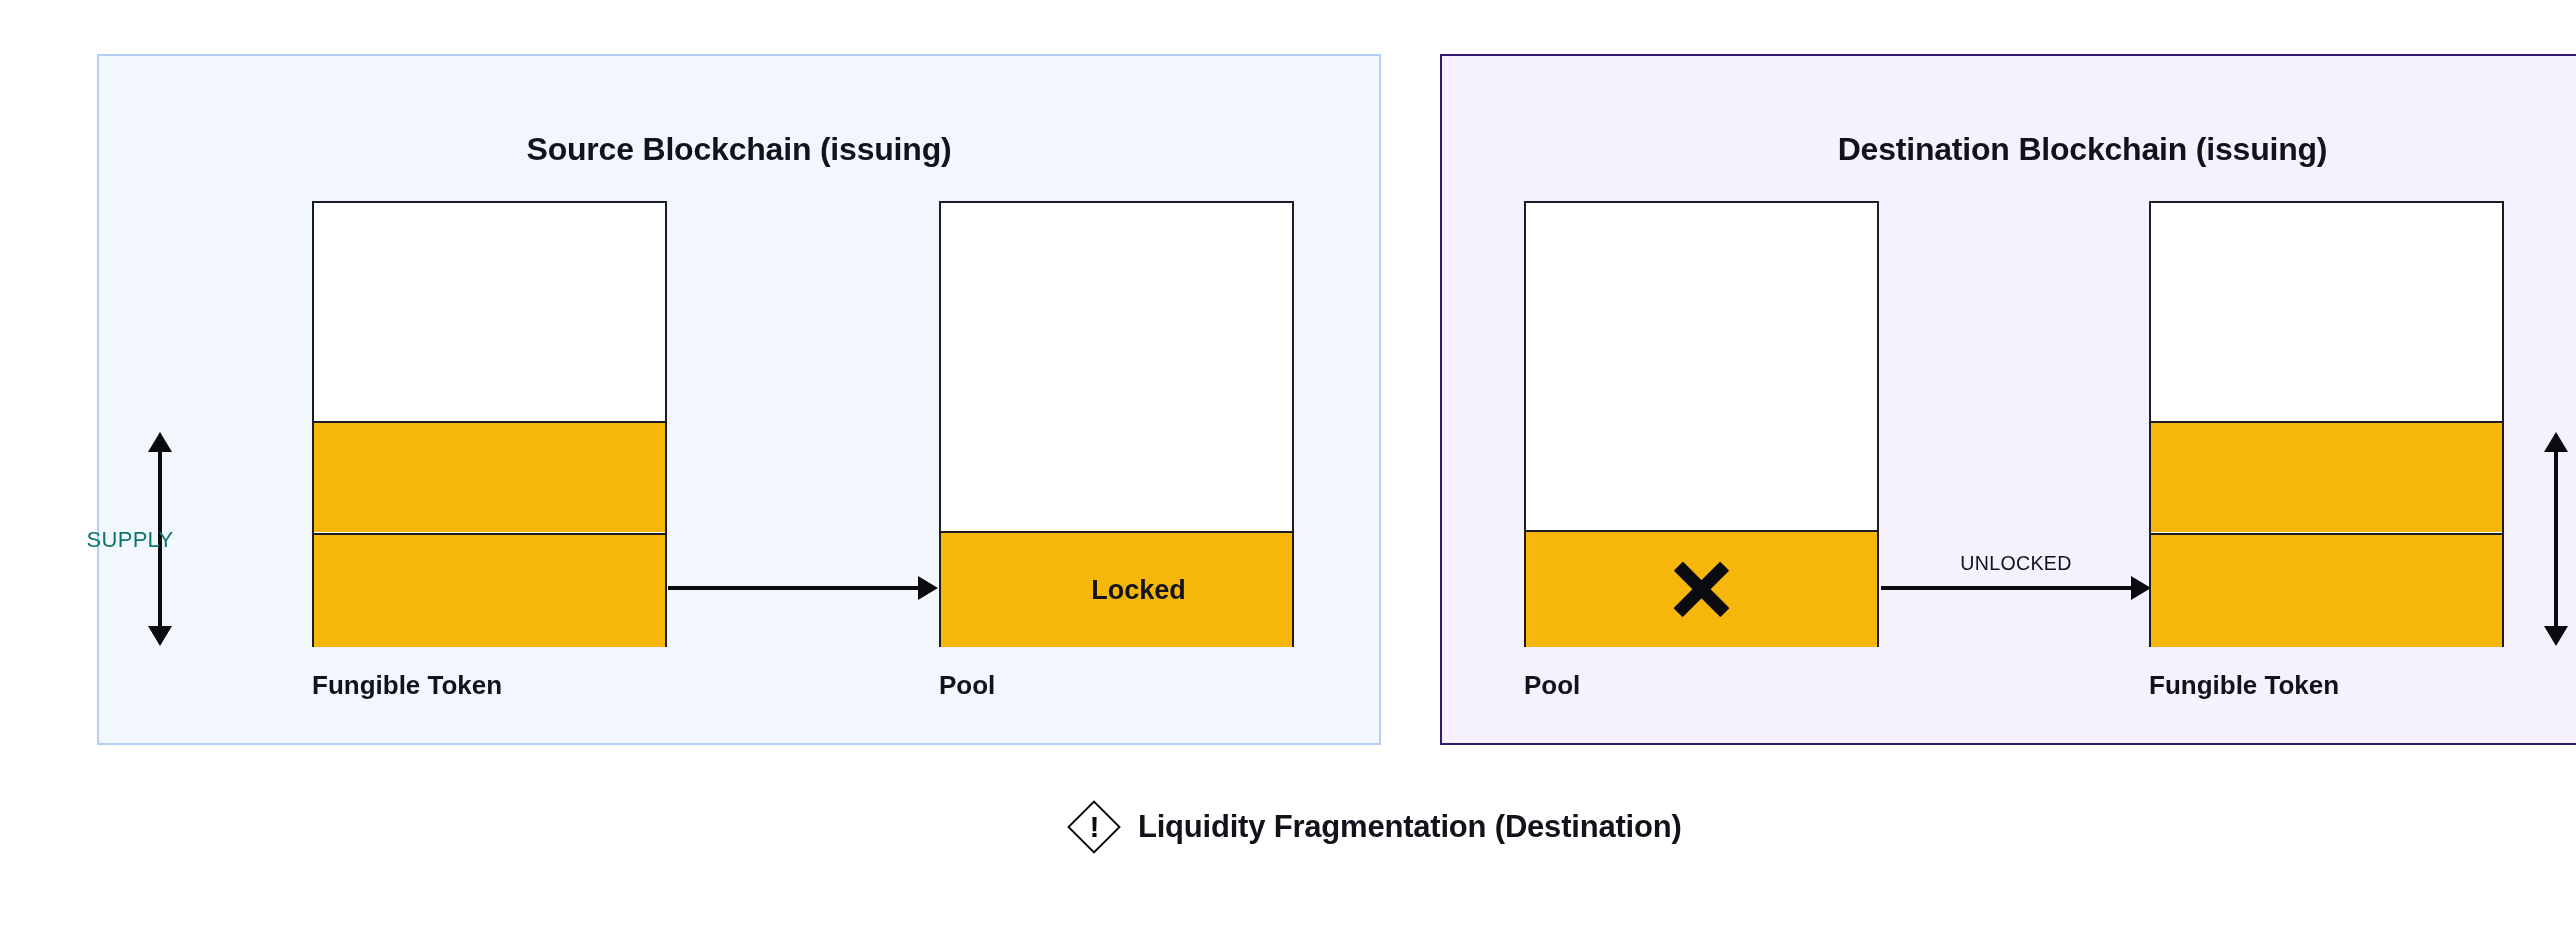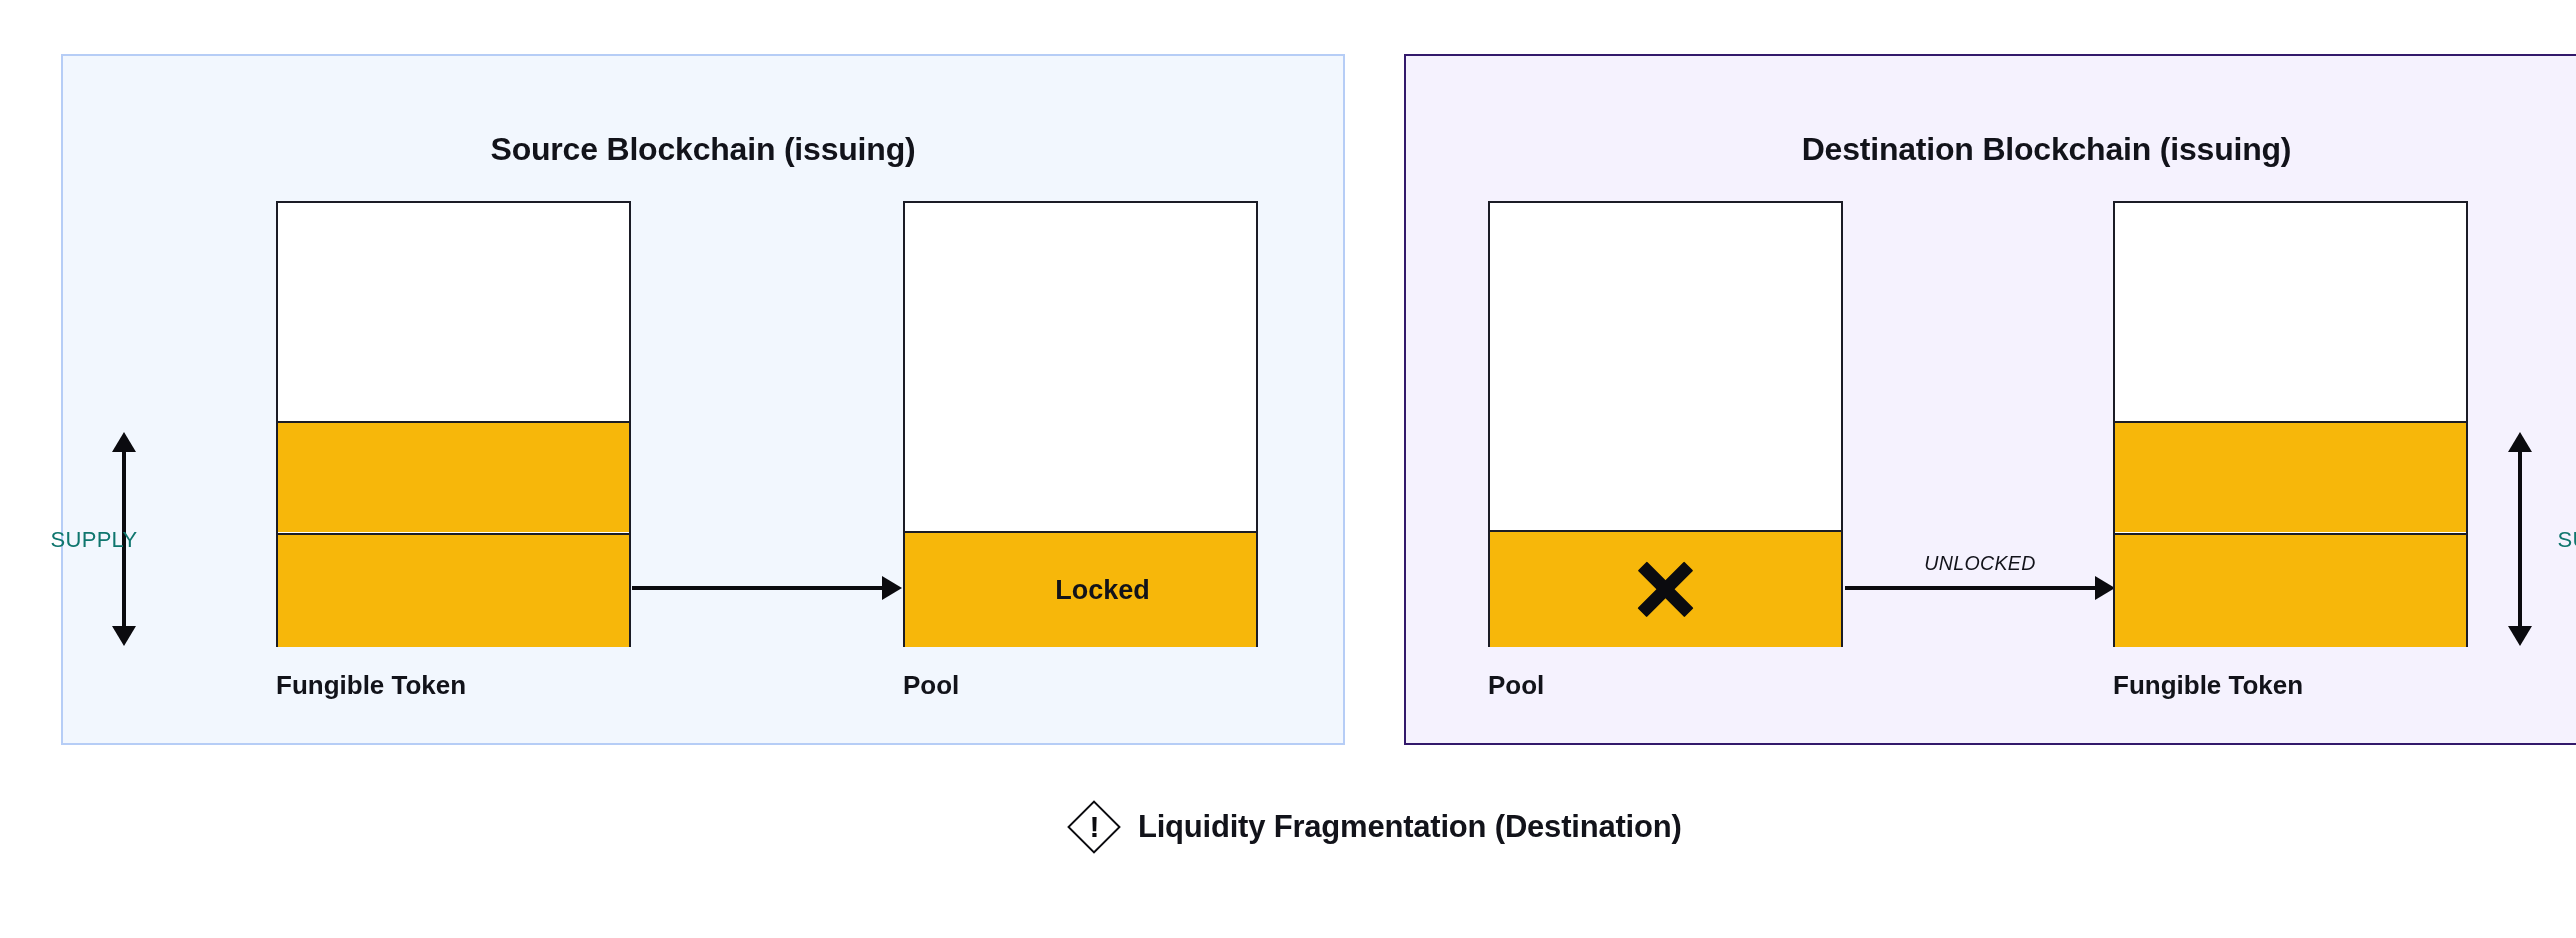--- a/index.html
+++ b/index.html
@@ -1,21 +1,21 @@
 <!DOCTYPE html>
 <html style="font-size:8.2px"><head>
 <meta charset="utf-8">
 <style>
   html,body{margin:0;padding:0;background:#ffffff;}
   body{
     width:2749px;height:938px;position:relative;overflow:hidden;
     font-family:"Liberation Sans","DejaVu Sans",sans-serif;
     color:#12131A;
   }
-  .panel{position:absolute;box-sizing:border-box;}
+  .panel{position:absolute;box-sizing:border-box;margin-left:36px;}
   #panel-source{
     left:61px;top:54px;width:1284px;height:691px;
     background:#F2F7FE;border:2.1px solid #B6CDF6;
   }
   #panel-destination{
     left:1404px;top:54px;width:1285px;height:691px;
     background:#F5F2FE;border:2.6px solid #33196B;
   }
   .panel-title{
     position:absolute;left:0;right:0;top:75px;text-align:center;
@@ -56,21 +56,21 @@
     position:absolute;left:0;top:50%;margin-top:-2.1px;height:3.6px;right:15.5px;
     background:#0B0B0F;
   }
   .h-arrow .head{
     position:absolute;right:0;top:50%;transform:translateY(-50%);
     width:0;height:0;border-top:12px solid transparent;
     border-bottom:12px solid transparent;border-left:20.6px solid #0B0B0F;
   }
   .h-arrow .arrow-label{
     position:absolute;left:0;right:0;bottom:24px;text-align:center;
-    font-size:19.6px;letter-spacing:0.3px;color:#12131A;white-space:nowrap;font-style:italic;
+    font-size:19.6px;letter-spacing:0.3px;color:#12131A;white-space:nowrap;
   }
   
   .v-arrow{position:absolute;width:26px;}
   .v-arrow .shaft{
     position:absolute;left:50%;margin-left:-2.1px;top:15.5px;bottom:15.5px;width:3.6px;
     background:#0B0B0F;
   }
   .v-arrow .head-up,.v-arrow .head-down{
     position:absolute;left:50%;transform:translateX(-50%);
     width:0;height:0;border-left:12px solid transparent;border-right:12px solid transparent;

